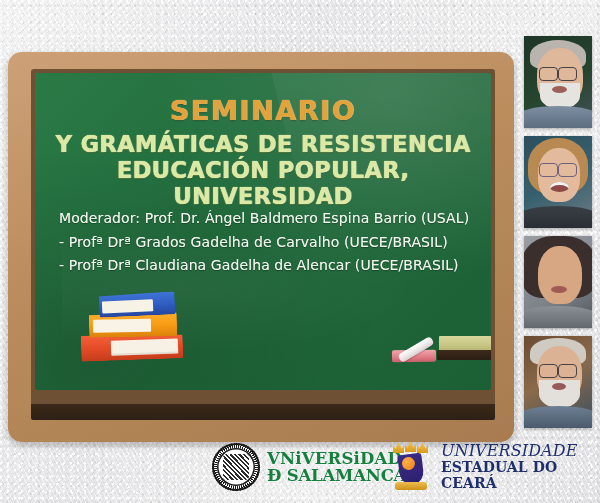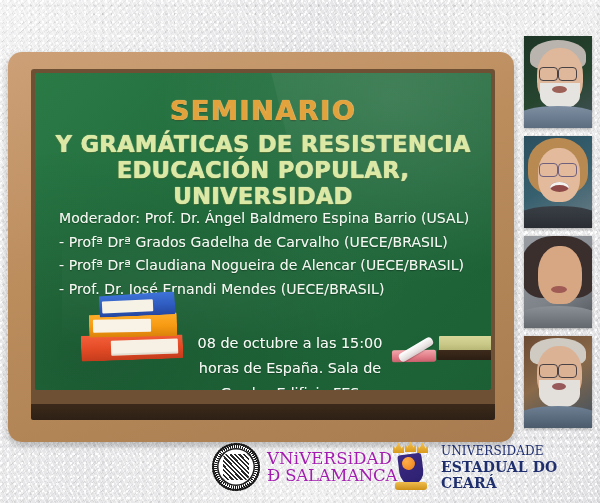--- a/index.html
+++ b/index.html
@@ -164,41 +164,41 @@
   .seal{width:48px;height:48px;border-radius:50%;position:relative;flex:0 0 auto;
     background:
       repeating-conic-gradient(from 0deg,#1b1b1b 0deg 3deg, #ffffff 3deg 6deg);
     box-shadow:inset 0 0 0 2px #1b1b1b;}
   .seal:before{content:"";position:absolute;inset:5px;border-radius:50%;background:#fff;box-shadow:inset 0 0 0 1.5px #1b1b1b;}
   .seal:after{content:"";position:absolute;inset:11px;border-radius:4px;
     background:
       repeating-linear-gradient(46deg,#2a2a2a 0 1.6px,#ffffff 1.6px 3.2px),
       repeating-linear-gradient(-46deg,rgba(20,20,20,.75) 0 1.4px,rgba(255,255,255,0) 1.4px 3px);
   }
-  .usal-word{font-family:"DejaVu Serif", serif;color:#a21caf;font-weight:normal;
+  .usal-word{font-family:"DejaVu Serif", serif;color:#15803d;font-weight:bold;
     font-size:16.5px;line-height:17px;letter-spacing:.2px;text-shadow:0 1px 0 rgba(255,255,255,.5);}
   .usal-word small{display:block;font-size:16.5px;letter-spacing:-.2px;}
 
   .logo-uece{position:absolute;left:388px;top:2px;display:flex;align-items:center;gap:7px;}
   .uece-mark{position:relative;width:46px;height:52px;flex:0 0 auto;}
   .uece-mark .shield{
     position:absolute;left:11px;top:13px;width:24px;height:30px;
     background:linear-gradient(160deg,#3b2b86 0%,#2d1f6e 100%);
     border-radius:3px 3px 42% 42%;transform:rotate(-7deg);
   }
   .uece-mark .dot{position:absolute;left:14px;top:16px;width:13px;height:13px;border-radius:50%;
     background:radial-gradient(circle at 35% 32%,#ffb04a,#ee7d18);transform:rotate(-7deg);}
   .uece-mark .crown{position:absolute;top:1px;width:11px;height:11px;
     background:linear-gradient(180deg,#f6c453,#d99a1c);
     clip-path:polygon(0 100%,0 28%,22% 58%,50% 4%,78% 58%,100% 28%,100% 100%);}
   .uece-mark .c1{left:5px;} .uece-mark .c2{left:17px;top:0;} .uece-mark .c3{left:29px;}
   .uece-mark .base{position:absolute;left:7px;bottom:3px;width:32px;height:8px;border-radius:3px;
     background:linear-gradient(180deg,#f0bd4e,#cd9119);}
   .uece-word{font-family:"DejaVu Serif", serif;color:#1f2f6e;line-height:16px;}
-  .uece-word .l1{font-size:12px;letter-spacing:.1px;}
+  .uece-word .l1{font-size:16px;letter-spacing:.1px;font-style:italic;}
   .uece-word .l2{font-size:14px;letter-spacing:.1px;font-weight:bold;}
 </style>
 </head>
 <body>
 
 <div class="poster">
 
   <div class="wall"></div>
 
   <div class="board-wrap">
@@ -211,29 +211,23 @@
       <div class="txt seminario">SEMINARIO</div>
 
       <div class="txt subtitle">
         <div>Y GRAMÁTICAS DE RESISTENCIA</div>
         <div>EDUCACIÓN POPULAR, UNIVERSIDAD</div>
       </div>
 
       <div class="people">
         <div>Moderador: Prof. Dr. Ángel Baldmero Espina Barrio (USAL)</div>
         <div>- Profª Drª Grados Gadelha de Carvalho (UECE/BRASIL)</div>
-        <div>- Profª Drª Claudiana Nogueira de Alencar (UECE/BRASIL)</div>
-        <div>- Prof. Dr. José Ernandi Mendes (UECE/BRASIL)</div>
-      </div>
-
-      <div class="when">
-        <div>08 de octubre a las 15:00</div>
-        <div>horas de España. Sala de</div>
-        <div>Grados Edificio FES</div>
-      </div>
+        <div>- Profª Drª Claudiana Gadelha de Alencar (UECE/BRASIL)</div>
+      </div>
+
 
       <div class="books">
         <div class="bk bk1">
           <div class="cv"></div>
             <div class="pg"></div>
         </div>
         <div class="bk bk2">
           <div class="cv"></div>
             <div class="pg"></div>
         </div>

